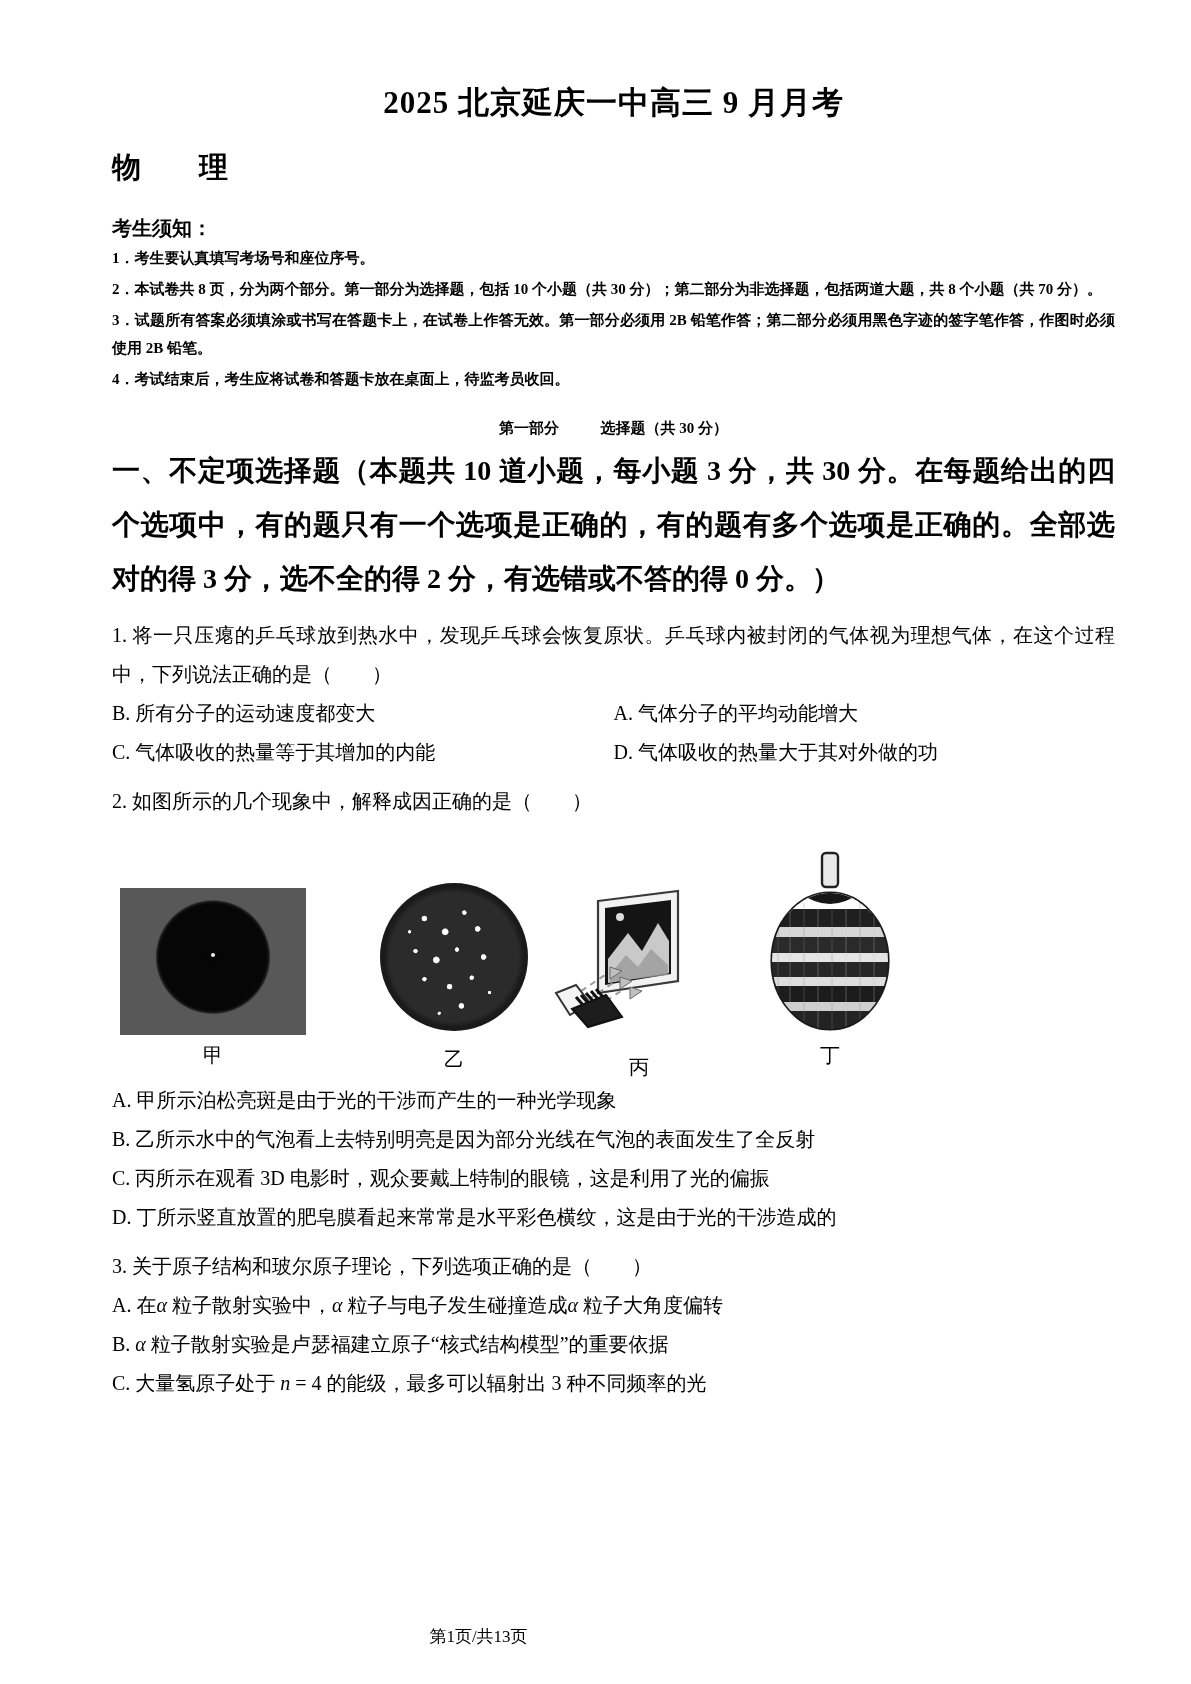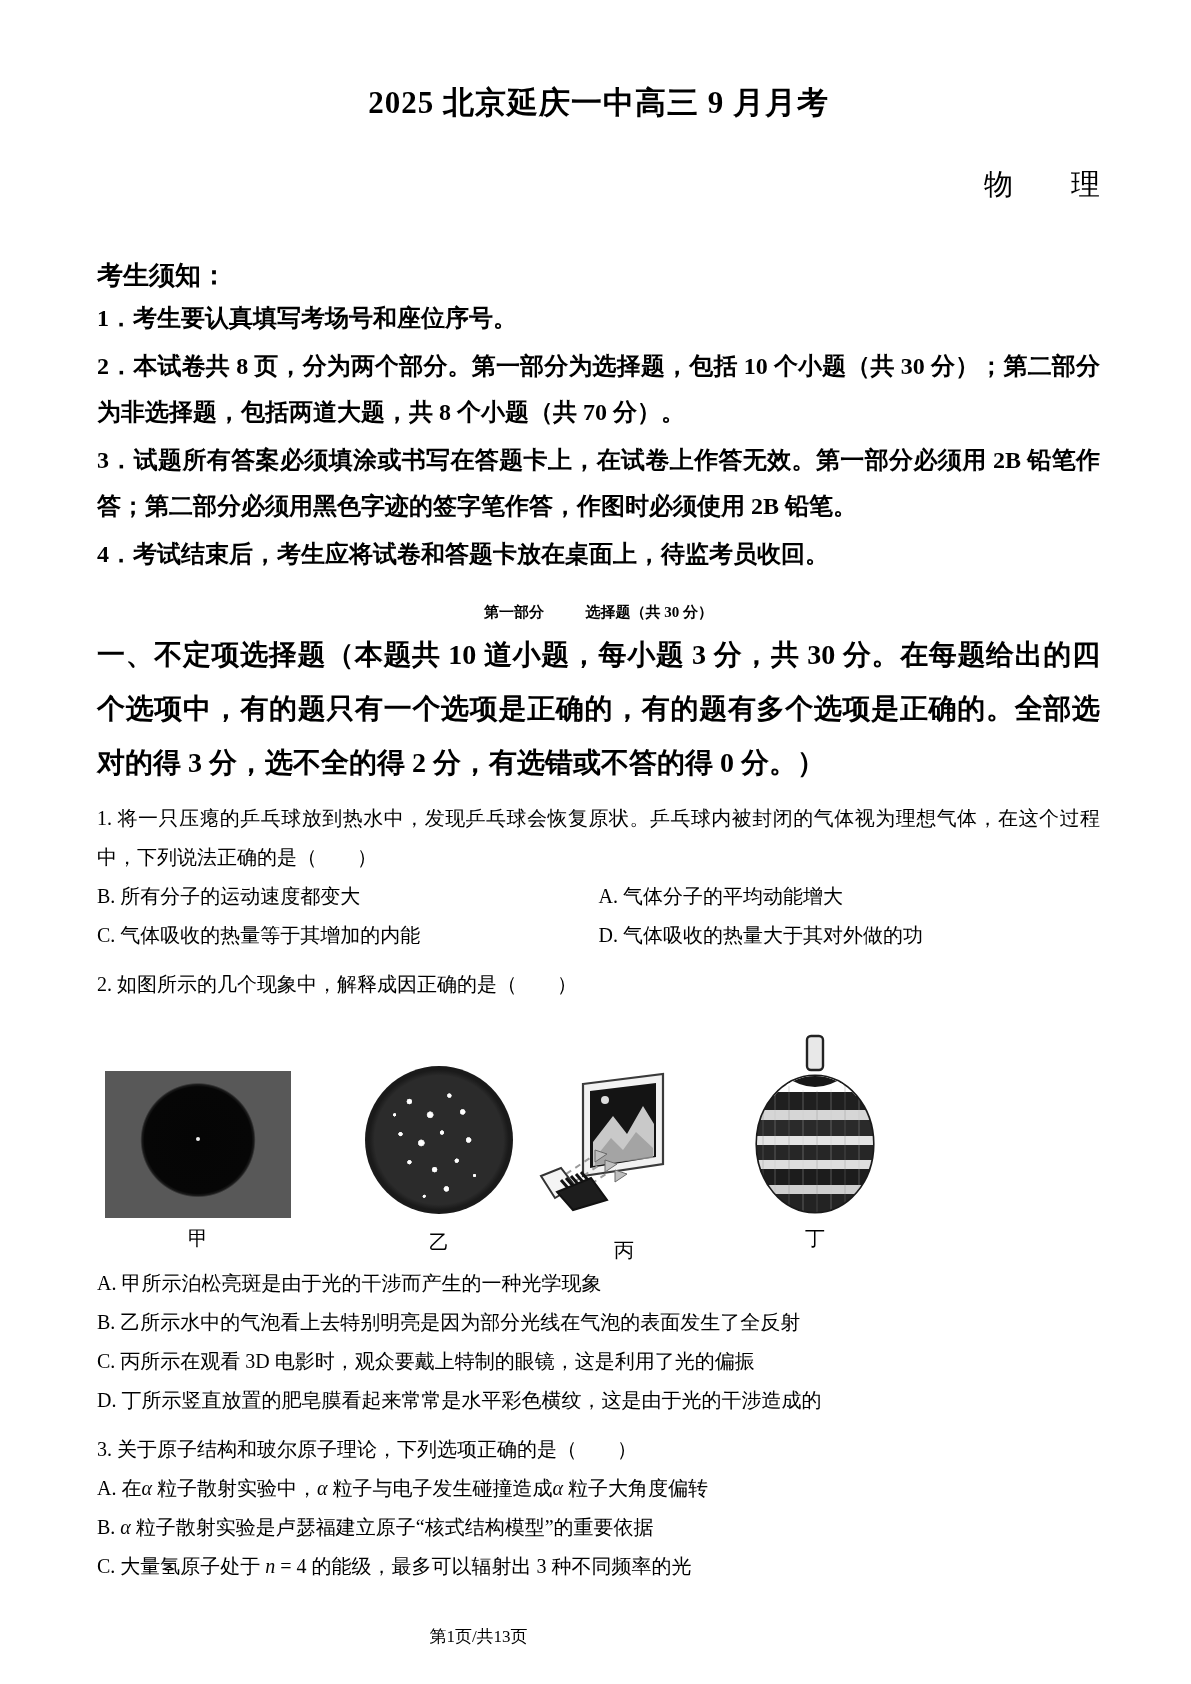--- a/index.html
+++ b/index.html
@@ -18,51 +18,51 @@
   .page {
     position: absolute;
     left: 0; top: 0;
     width: 1191px;
     height: 1684px;
     box-sizing: border-box;
     padding: 0;
   }
   .content {
     position: absolute;
-    left: 97px;
+    left: 112px;
     top: 0;
     width: 1003px;
   }
 
   
   .doc-title {
     text-align: center;
     font-size: 31px;
     font-weight: bold;
     letter-spacing: 1px;
     margin-top: 84px;
     line-height: 1.2;
   }
   .doc-subtitle {
-    text-align: right;
+    text-align: left;
     font-size: 29px;
-    font-weight: normal;
-    margin-top: 46px;
+    font-weight: bold;
+    margin-top: 29px;
     line-height: 1.2;
   }
 
   
   .notice-head {
-    font-size: 26px;
-    font-weight: bold;
-    margin-top: 56px;
+    font-size: 20px;
+    font-weight: bold;
+    margin-top: 30px;
     line-height: 1.35;
   }
   .notice-item {
-    font-size: 24px;
+    font-size: 15px;
     font-weight: bold;
     line-height: 1.92;
     text-align: justify;
     text-justify: inter-ideograph;
     margin-top: 2px;
   }
 
   
   .part-heading {
     font-size: 15px;

